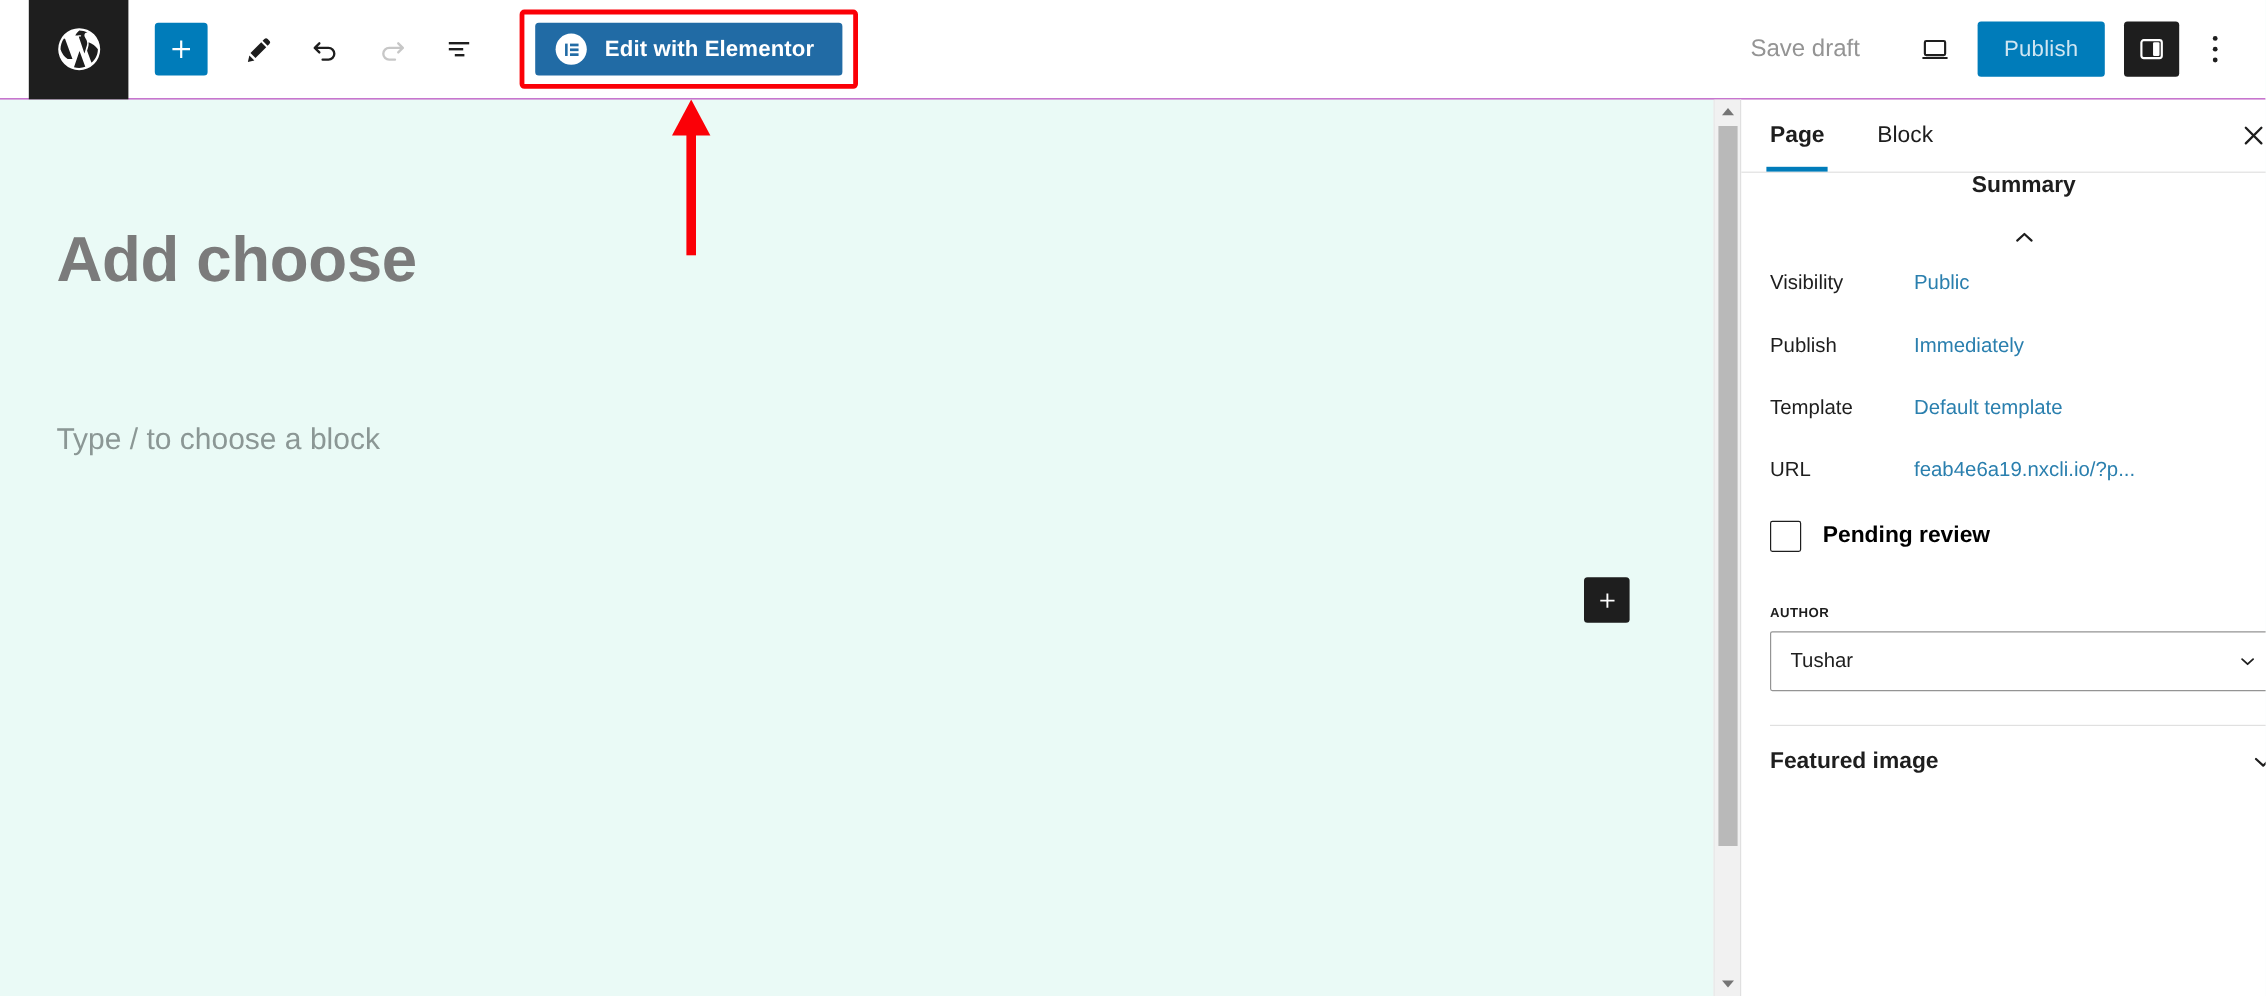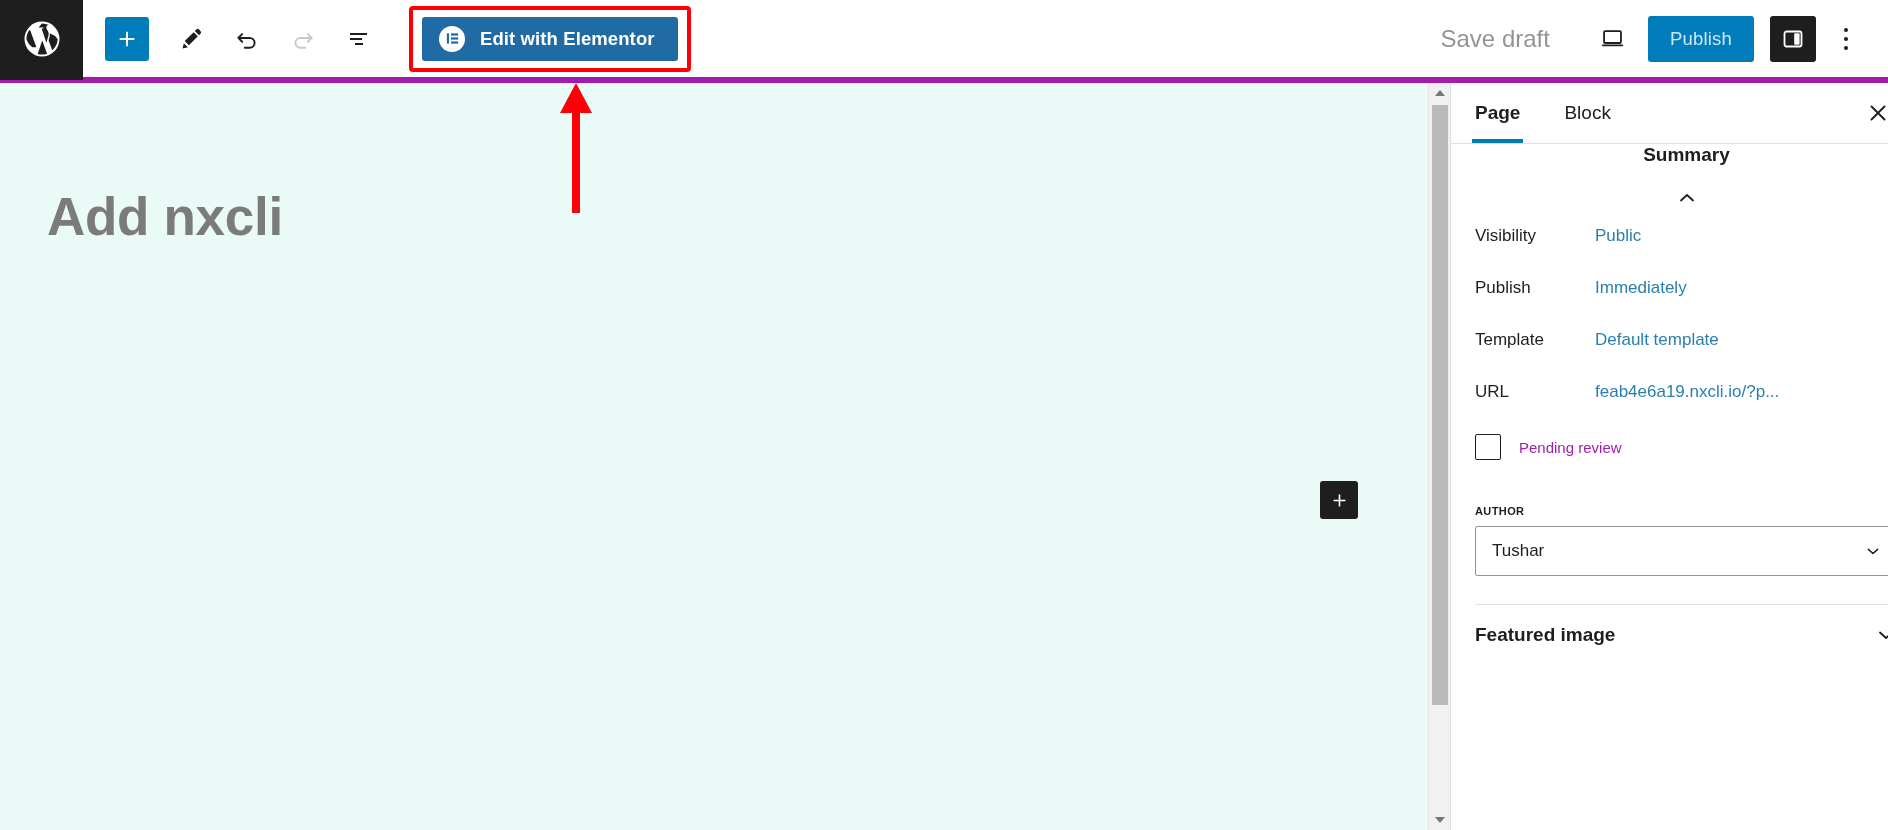--- a/index.html
+++ b/index.html
@@ -9,22 +9,22 @@
     font-family:"Liberation Sans", sans-serif;
     background:#ffffff;
     color:#1e1e1e;
     -webkit-font-smoothing:antialiased;
   }
   #app { position:relative; width:1888px; height:830px; }
 
   
   .topbar {
     position:absolute; top:0; left:0; width:1888px; height:83px;
-    background:#ffffff; border-bottom:6px solid #a21caf;
-    display:flex; align-items:center;
+    background:#ffffff; border-bottom:1px solid #a21caf;
+    display:flex; align-items:center;padding-left:24px;
   }
   .wp-logo-btn {
     width:83px; height:83px; background:#1e1e1e;
     display:flex; align-items:center; justify-content:center;
     flex:0 0 83px; cursor:pointer;
   }
   .wp-logo-btn svg { display:block; }
 
   .tb-left { display:flex; align-items:center; gap:0px; padding-left:22px; }
   .tb-icon-btn {
@@ -61,21 +61,21 @@
     display:flex; align-items:center; justify-content:center;
     flex:0 0 26px;
   }
 
   .tb-right {
     margin-left:auto; display:flex; align-items:center;
     gap:0px; padding-right:18px;
   }
   .save-draft {
     background:transparent; border:none; cursor:pointer;
-    font-size:24px; color:#949494; padding:10px 14px;
+    font-size:20px; color:#949494; padding:10px 14px;
     font-family:"Liberation Sans", sans-serif;
   }
   .preview-btn {
     width:54px; height:54px; background:transparent; border:none;
     display:flex; align-items:center; justify-content:center;
     cursor:pointer; color:#1e1e1e; margin:0 8px 0 22px;
   }
   .publish-btn {
     background:#007cba; color:#cfe6f2; border:none; border-radius:3px;
     height:46px; padding:0 22px; font-size:18.5px; cursor:pointer;
@@ -191,21 +191,21 @@
     font-size:17px; color:#2a7fae; background:transparent;
     border:none; cursor:pointer; padding:0;
     font-family:"Liberation Sans", sans-serif; text-align:left;
   }
 
   .check-row { display:flex; align-items:center; height:58px; gap:18px; }
   .checkbox {
     width:26px; height:26px; border:1px solid #1e1e1e;
     border-radius:2px; background:#fff; cursor:pointer; flex:0 0 26px;
   }
-  .check-label { font-size:15px; color:#a21caf; cursor:pointer; }
+  .check-label { font-size:19px; color:#000000; cursor:pointer;font-weight:bold; }
 
   .field-label {
     font-size:11px; font-weight:700; letter-spacing:.4px;
     color:#1e1e1e; text-transform:uppercase; margin:29px 0 9px;
   }
   .select-box {
     position:relative; width:100%; height:50px;
     border:1px solid #949494; border-radius:2px; background:#fff;
     display:flex; align-items:center; padding:0 16px; cursor:pointer;
   }
@@ -308,21 +308,22 @@
         <span style="display:flex;flex-direction:column;align-items:center;">
           <span class="dot"></span>
             <span class="dot"></span>
             <span class="dot"></span>
         </span>
       </button>
     </div>
   </div>
 
   <div class="canvas">
-    <div class="post-title">Add nxcli</div>
+    <div class="post-title">Add choose</div>
+    <div class="block-placeholder">Type / to choose a block</div>
     <div class="canvas-inserter">
       <svg width="19" height="19" viewBox="0 0 24 24" aria-hidden="true">
         <path fill="#ffffff" d="M11 4.5h2V11h6.5v2H13v6.5h-2V13H4.5v-2H11z"></path>
       </svg>
     </div>
   </div>
 
   <div class="red-arrow">
     <svg width="36" height="130" viewBox="0 0 36 130" aria-hidden="true">
       <rect x="14" y="28" width="8" height="102" fill="#fb0007"></rect>

